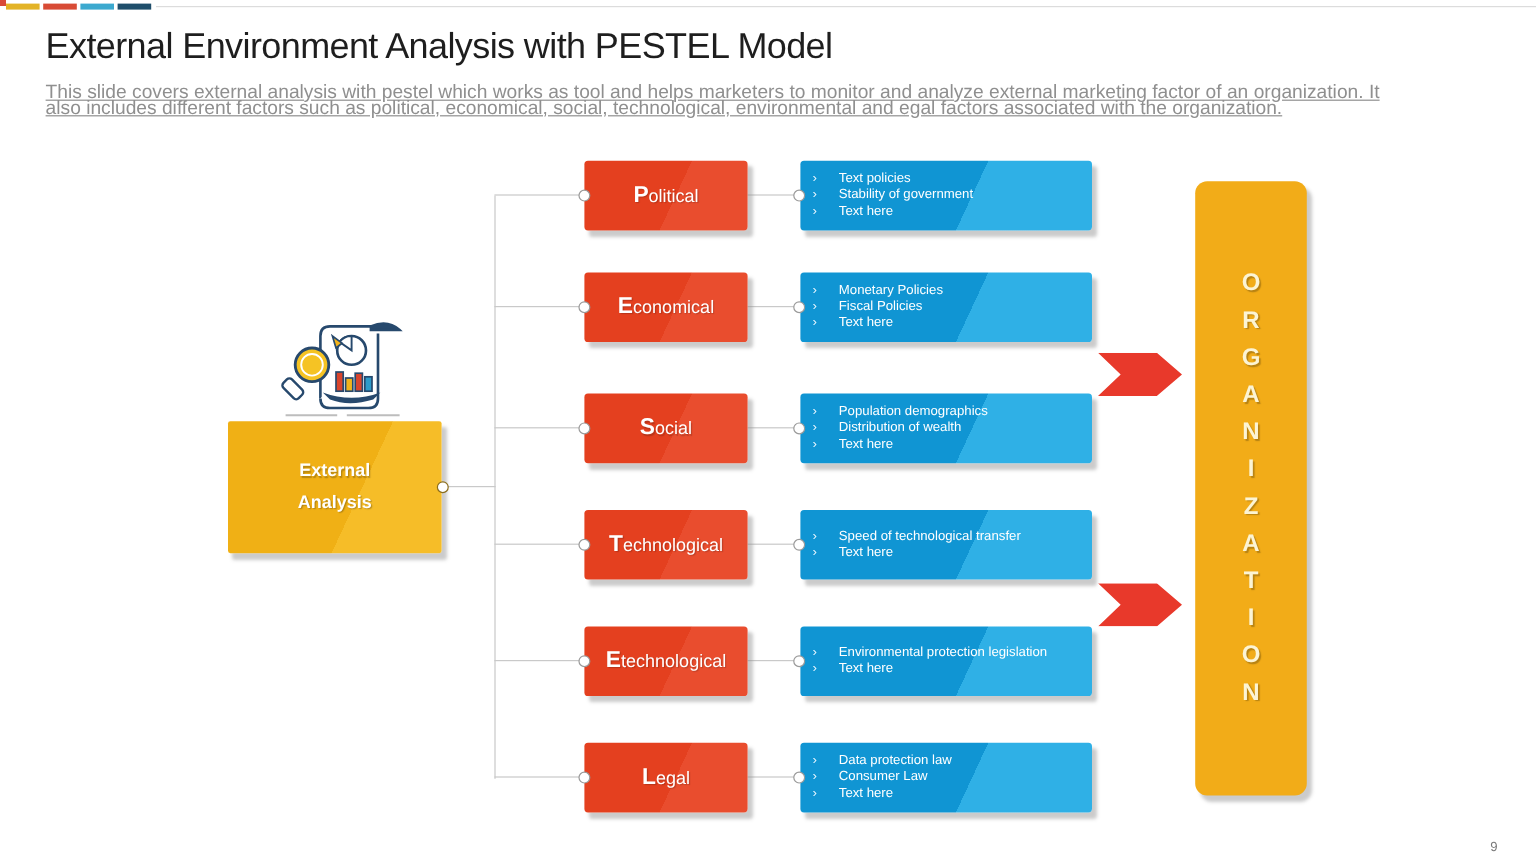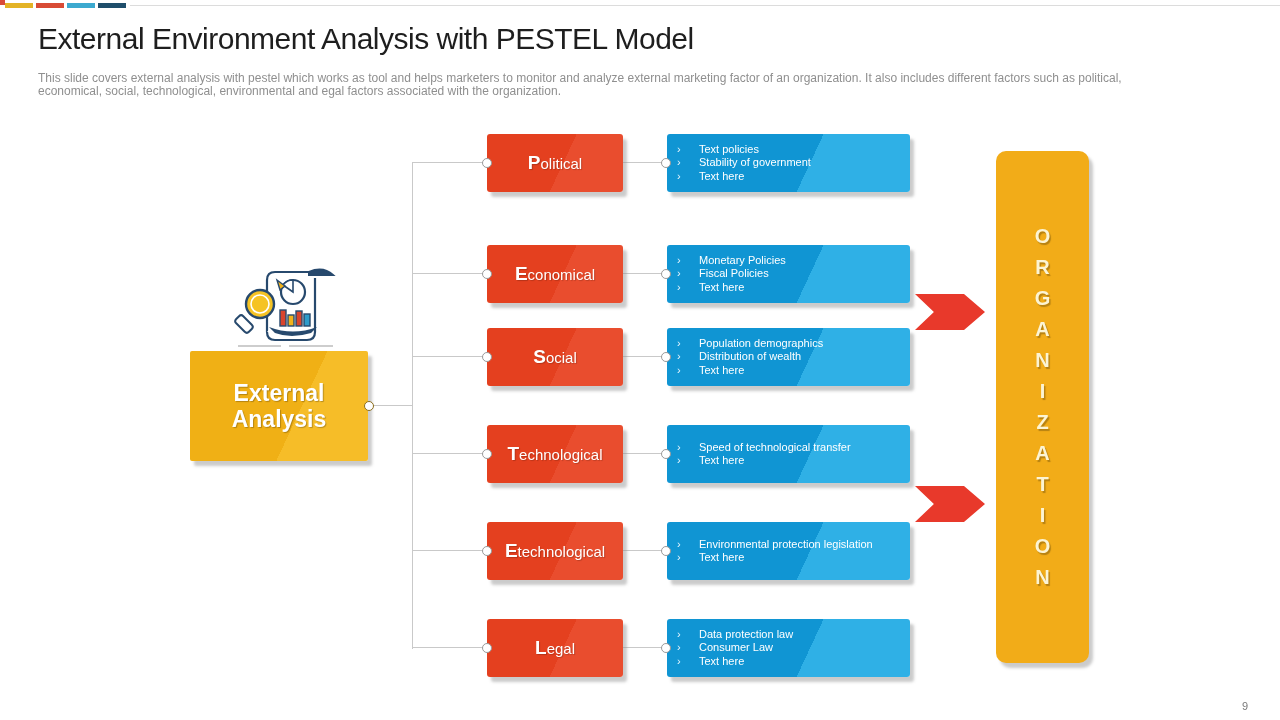--- a/index.html
+++ b/index.html
@@ -13,37 +13,37 @@
   .seg { position:absolute; top:3px; height:5px; width:28px; }
   .seg.s1 { left:5px;  background:#e3b326; }
   .seg.s2 { left:36px; background:#d84b35; }
   .seg.s3 { left:67px; background:#3ca9cf; }
   .seg.s4 { left:98px; background:#1f4e6b; }
   .hairline { position:absolute; top:5px; left:130px; width:1150px; height:1px; background:#dcdcdc; }
 
   
   .title { position:absolute; left:38px; top:22px; font-size:30px; font-weight:normal;
            color:#1e1e1e; letter-spacing:-0.5px; }
-  .subtitle { position:absolute; left:38px; top:72px; width:1140px; font-size:12px;
-              line-height:12.5px; color:#8f8f8f; }
+  .subtitle { position:absolute; left:38px; top:72px; width:1140px; font-size:16px;
+              line-height:12.5px; color:#8f8f8f;text-decoration:underline; }
 
   
   .line { position:absolute; background:#c9c9c9; }
   .trunk   { left:412px; top:163px; width:1px; height:486px; }
   .src-line{ left:369px; top:405px; width:44px; height:1px; }
 
   .dot { position:absolute; width:10px; height:10px; border-radius:50%;
          background:#fff; border:1.5px solid #9a9a9a; z-index:3; }
 
   
   .src-box { position:absolute; left:190px; top:351px; width:178px; height:110px;
              background:linear-gradient(115deg,#f0b015 60%,#f6bd28 60%);
              border-radius:2px; box-shadow:4px 5px 3px rgba(140,140,140,0.45);
              display:flex; align-items:center; justify-content:center; text-align:center; }
-  .src-box .label { color:#fff; font-weight:bold; font-size:23px; line-height:26px;
+  .src-box .label { color:#fff; font-weight:bold; font-size:15px; line-height:26px;
                     text-shadow:1px 1px 1px rgba(0,0,0,0.25); }
   .src-box .dot { right:-6px; top:50%; margin-top:-5px; border-color:#8c6e1c; }
 
   .icon-wrap { position:absolute; left:233px; top:262px; width:105px; height:88px; }
 
   
   .row { position:absolute; left:0; width:1112px; height:58px; }
   .branch { position:absolute; left:412px; top:28px; width:75px; height:1px; background:#c9c9c9; }
   .midline{ position:absolute; left:623px; top:28px; width:45px; height:1px; background:#c9c9c9; }
 
@@ -150,21 +150,21 @@
             <span>Stability of government</span>
           </li>
         <li>
             <span class="bullet">›</span>
             <span>Text here</span>
           </li>
       </ul>
     </div>
   </div>
 
-  <div class="row" style="top:245px">
+  <div class="row" style="top:227px">
     <div class="branch"></div>
     <div class="midline"></div>
     <div class="factor-box">
       <span class="dot"></span>
       <span class="factor-label"><b>E</b><span>conomical</span></span>
     </div>
     <div class="detail-box">
       <span class="dot"></span>
       <ul>
         <li>

